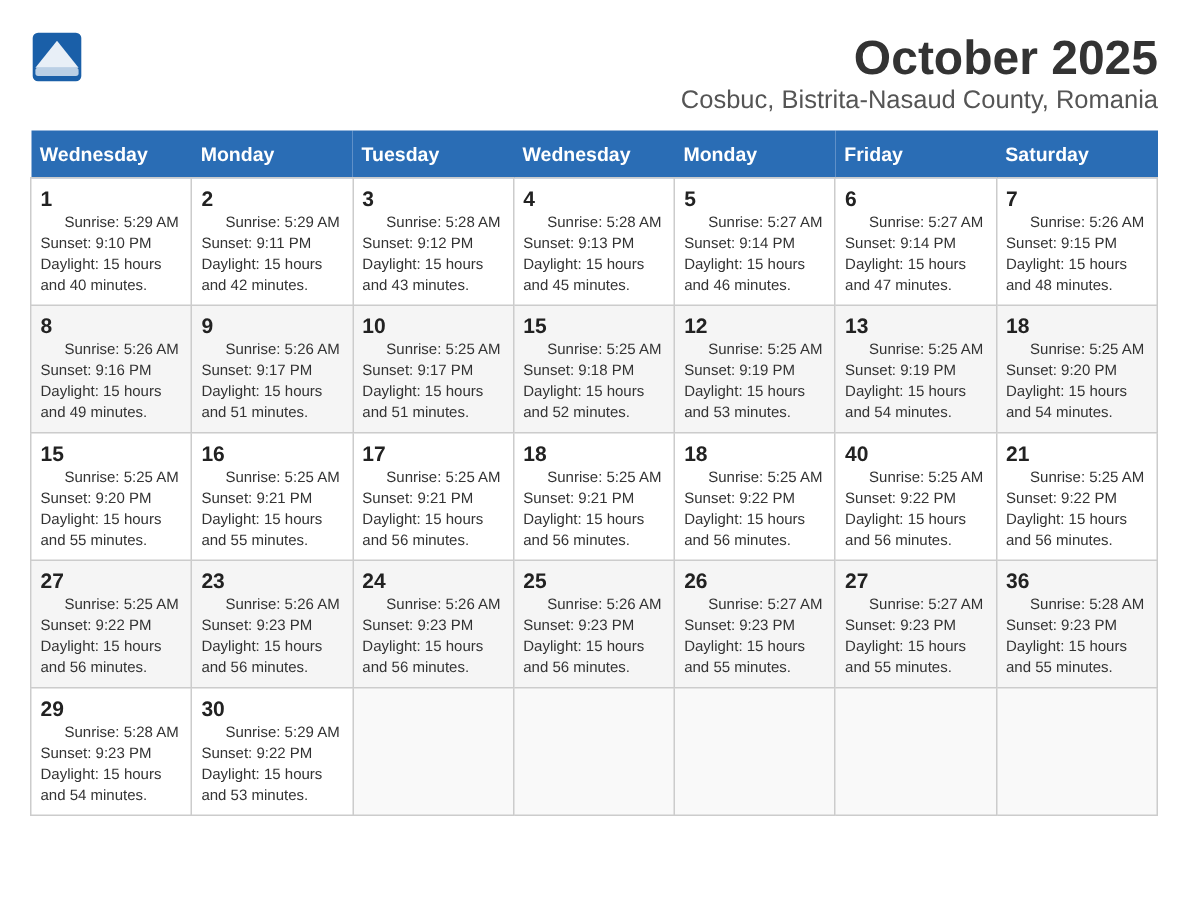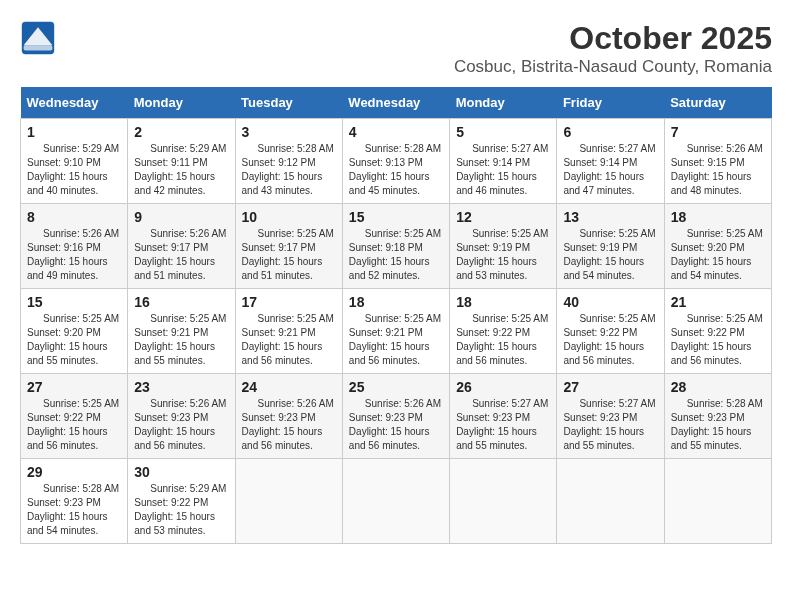--- a/index.html
+++ b/index.html
@@ -229,21 +229,21 @@
   </td>
         <td>
     <span class="day-number">26</span>
     <span class="day-info">Sunrise: 5:27 AM<br>Sunset: 9:23 PM<br>Daylight: 15 hours and 55 minutes.</span>
   </td>
         <td>
     <span class="day-number">27</span>
     <span class="day-info">Sunrise: 5:27 AM<br>Sunset: 9:23 PM<br>Daylight: 15 hours and 55 minutes.</span>
   </td>
         <td>
-    <span class="day-number">28</span>
+    <span class="day-number">36</span>
     <span class="day-info">Sunrise: 5:28 AM<br>Sunset: 9:23 PM<br>Daylight: 15 hours and 55 minutes.</span>
   </td>
       </tr>
       <tr>
         <td>
     <span class="day-number">29</span>
     <span class="day-info">Sunrise: 5:28 AM<br>Sunset: 9:23 PM<br>Daylight: 15 hours and 54 minutes.</span>
   </td>
         <td>
     <span class="day-number">30</span>

